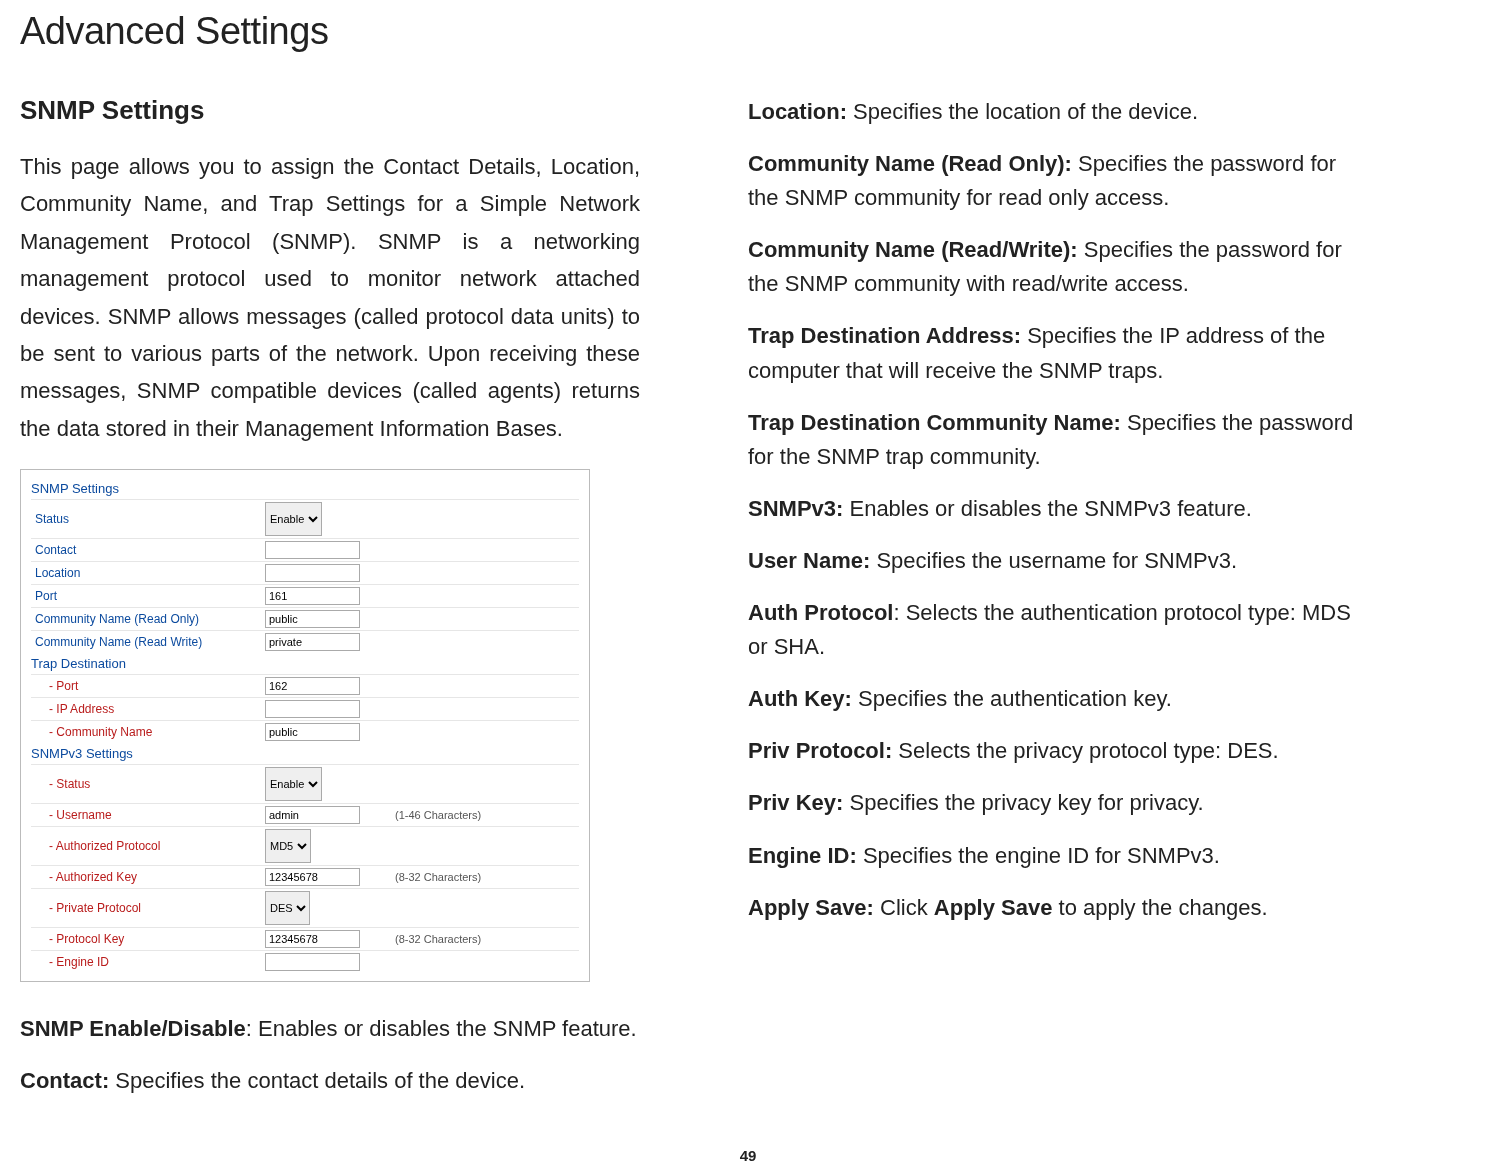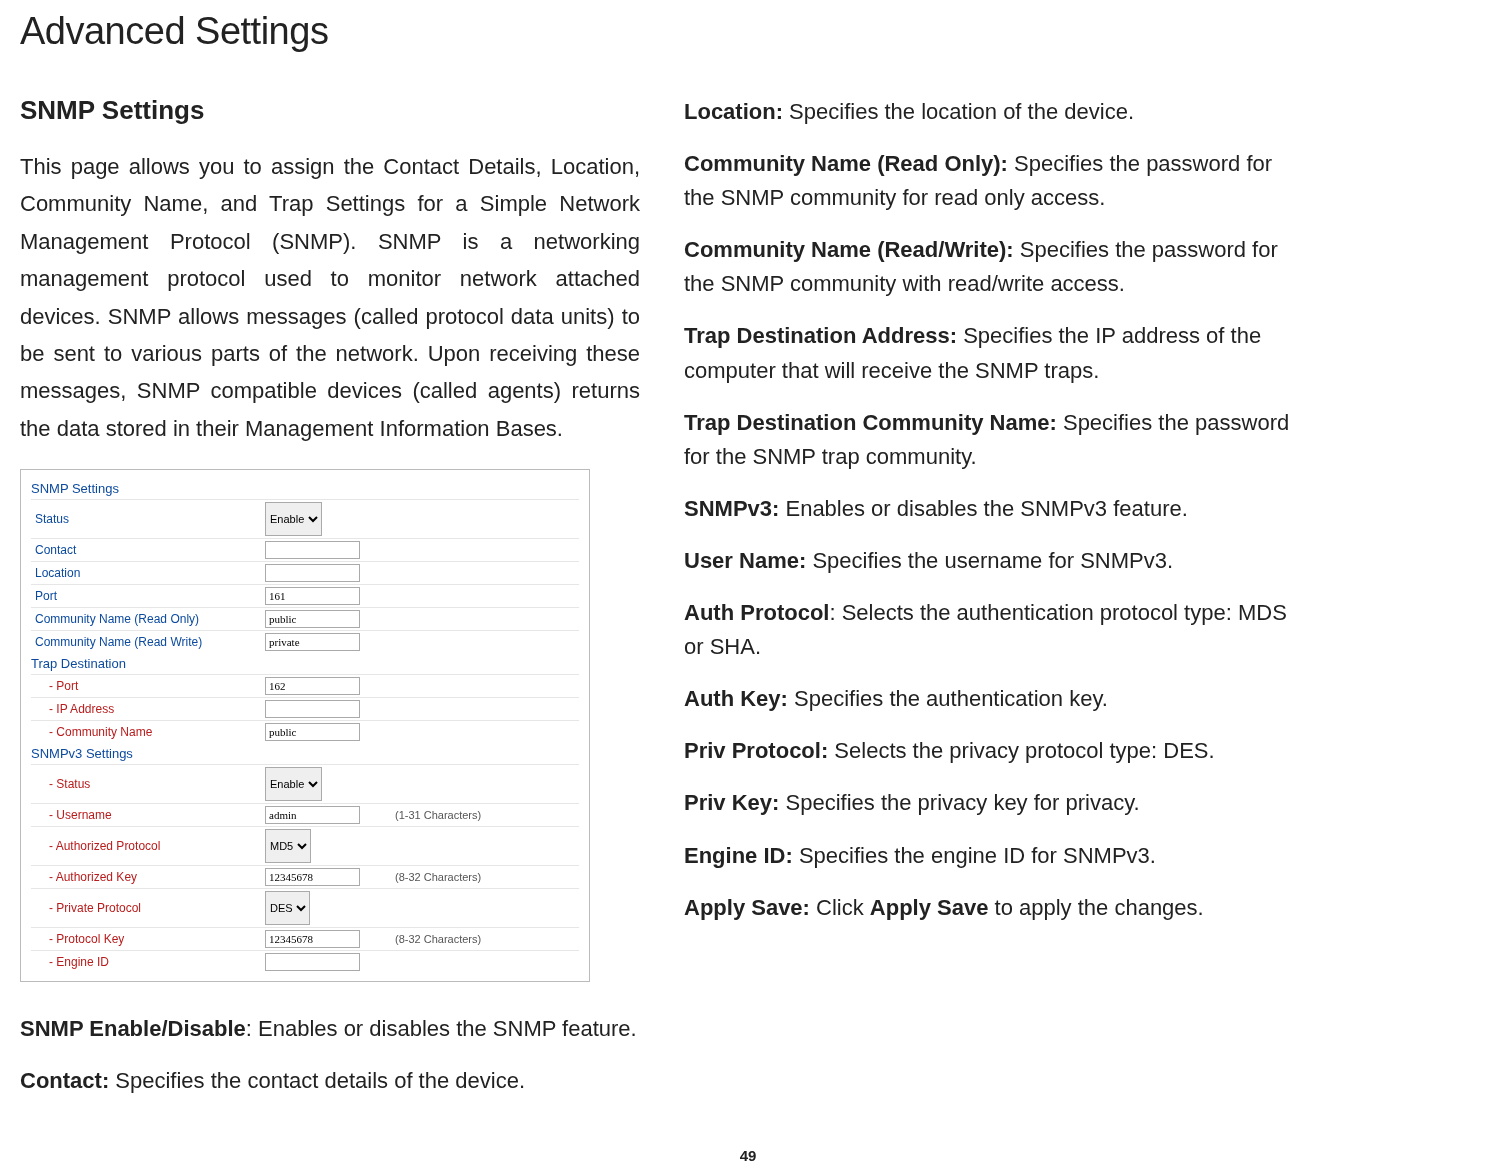--- a/index.html
+++ b/index.html
@@ -17,21 +17,21 @@
       position: relative;
     }
     h1 {
       font-size: 38px;
       font-weight: normal;
       margin-bottom: 18px;
       letter-spacing: -0.5px;
     }
     .columns {
       display: flex;
-      gap: 44px;
+      gap: 108px;
       margin-top: 42px;
     }
     .col {
       width: 620px;
     }
     h2 {
       font-size: 26px;
       font-weight: bold;
       margin-bottom: 22px;
     }
@@ -82,21 +82,21 @@
       color: #b91c1c;
     }
     .shot-table td.input-cell {
       width: 130px;
     }
     .shot-table td.note {
       color: #555;
       font-size: 11px;
     }
     .shot-input {
-      font-family: Liberation Serif, serif;
+      font-family: Liberation Sans, sans-serif;
       font-size: 11px;
       border: 1px solid #aaa;
       padding: 1px 3px;
       width: 95px;
       height: 18px;
     }
     .shot-select {
       font-family: Tahoma, Arial, sans-serif;
       font-size: 11px;
       border: 1px solid #aaa;
@@ -190,21 +190,21 @@
           <td class="input-cell">
             <select class="shot-select">
               <option>Enable</option>
             </select>
           </td>
           <td></td>
         </tr>
         <tr>
           <td class="label indent">- Username</td>
           <td class="input-cell"><input class="shot-input" value="admin" style=""></td>
-          <td class="note">(1-31 Characters)</td>
+          <td class="note">(1-46 Characters)</td>
         </tr>
         <tr>
           <td class="label indent">- Authorized Protocol</td>
           <td class="input-cell">
             <select class="shot-select">
               <option>MD5</option>
             </select>
           </td>
           <td></td>
         </tr>

